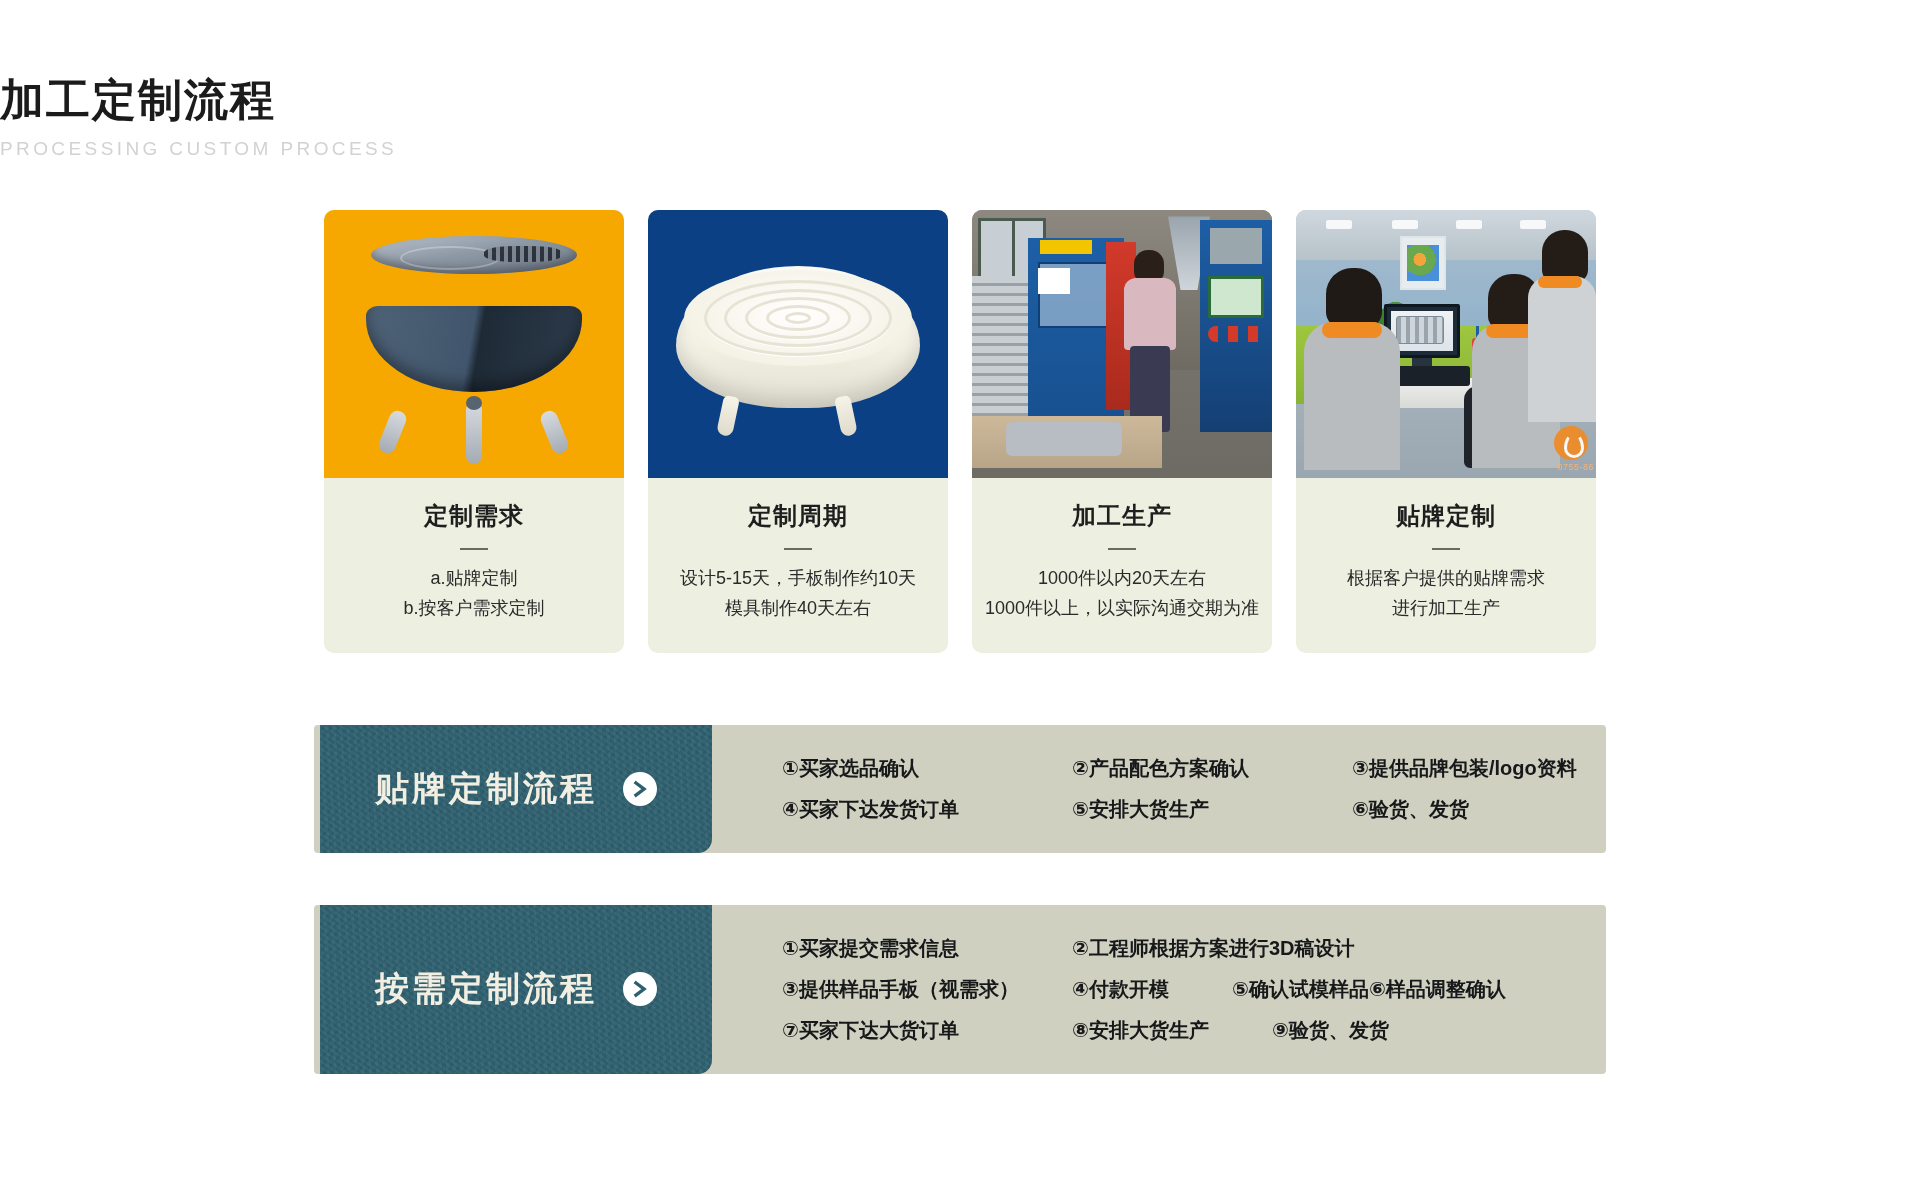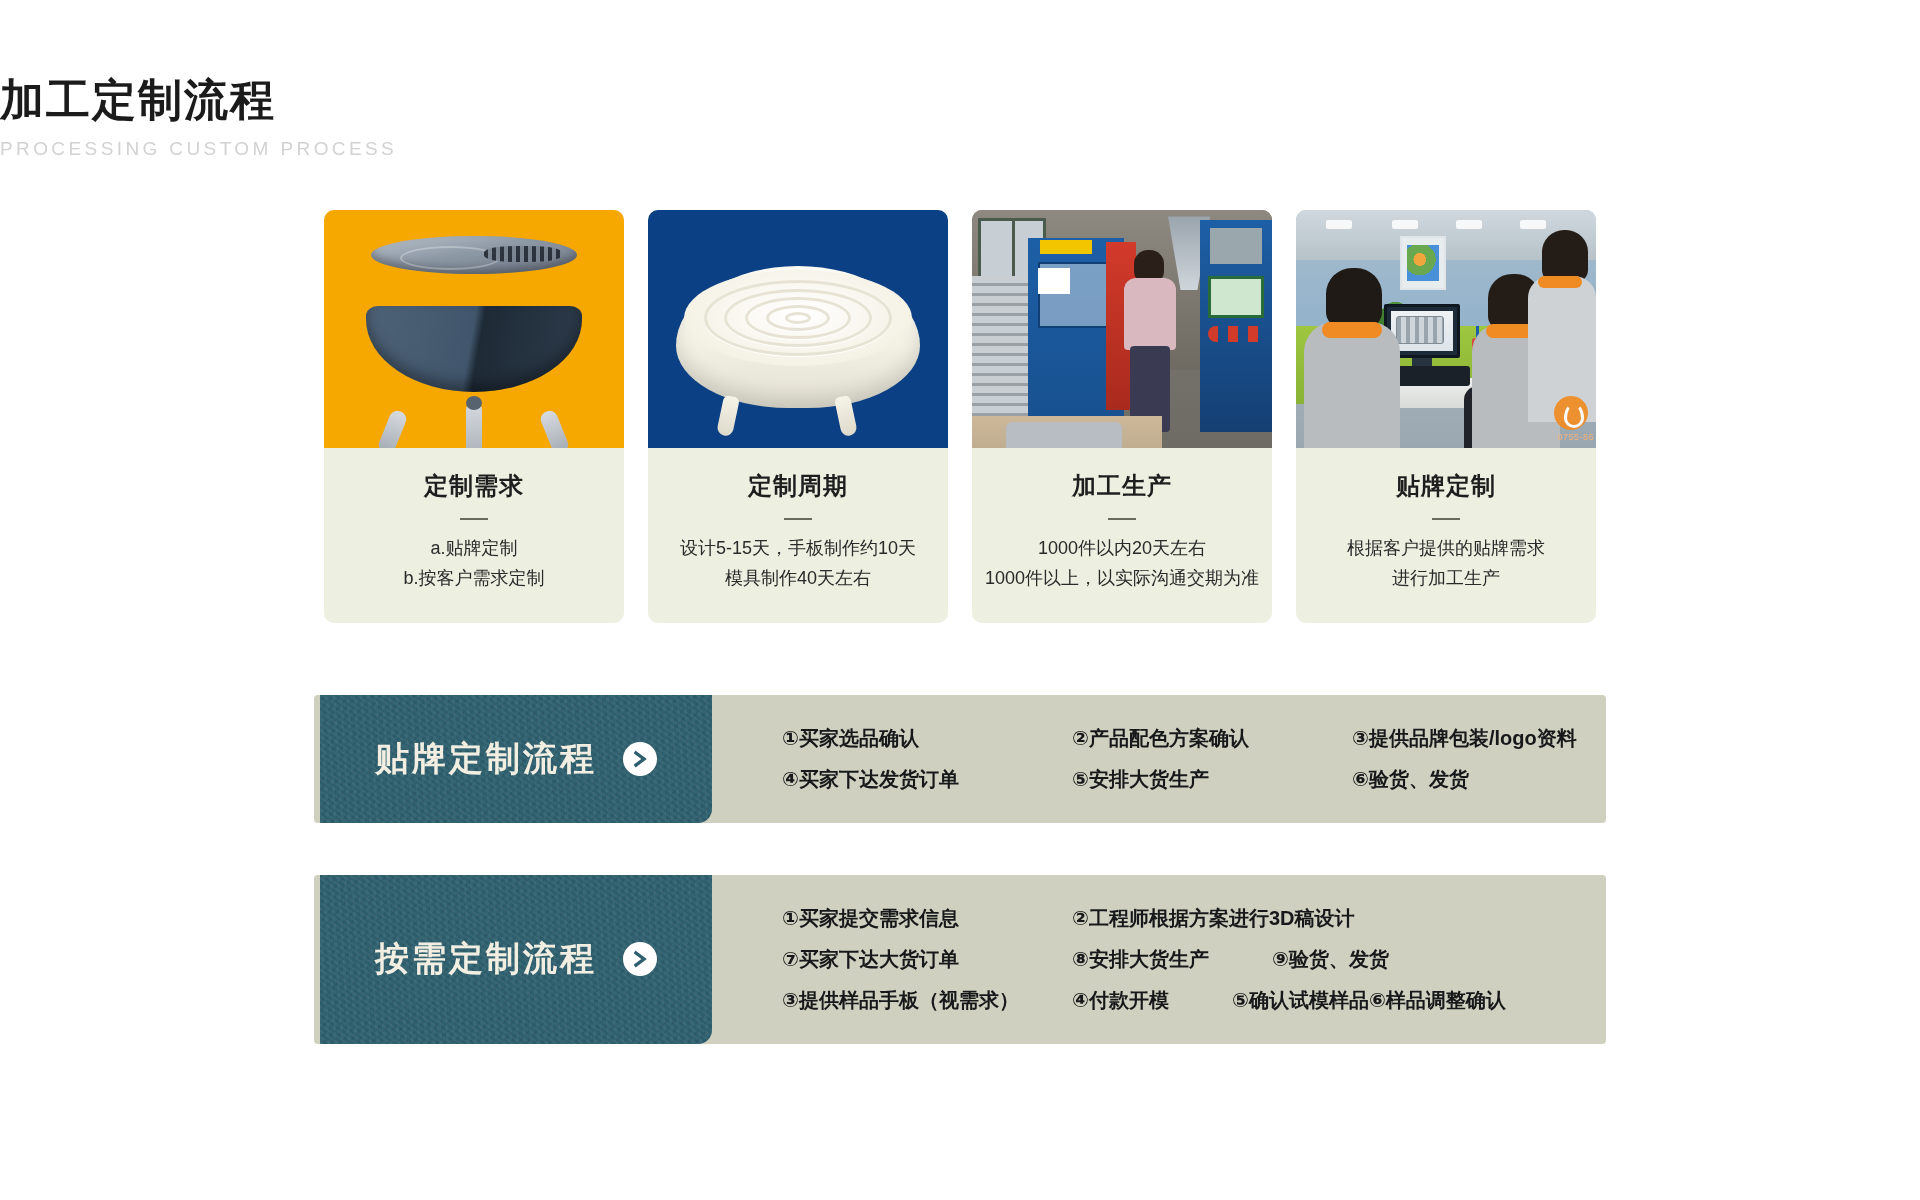--- a/index.html
+++ b/index.html
@@ -48,21 +48,21 @@
   }
   .card {
     width: 300px;
     border-radius: 10px;
     overflow: hidden;
     background: #edefe0;
     box-shadow: 0 0 0 0 rgba(0,0,0,0);
   }
   .card-media {
     width: 300px;
-    height: 238px;
+    height: 268px;
     position: relative;
     overflow: hidden;
   }
   .card-body {
     padding: 22px 10px 30px 10px;
     text-align: center;
   }
   .card-title {
     font-size: 24px;
     font-weight: bold;
@@ -482,29 +482,29 @@
           <svg width="20" height="20" viewBox="0 0 20 20" aria-hidden="true">
             <path d="M6 4 L14 10 L6 16" fill="none" stroke="#2e5f6e" stroke-width="3.4" stroke-linecap="square" stroke-linejoin="miter"></path>
           </svg>
         </span>
       </div>
       <div class="banner-steps">
         <div class="step-row r1">
           <span class="step">①买家提交需求信息</span>
           <span class="step">②工程师根据方案进行3D稿设计</span>
         </div>
-        <div class="step-row r3">
-          <span class="step">⑦买家下达大货订单</span>
-          <span class="step">⑧安排大货生产</span>
-          <span class="step">⑨验货、发货</span>
-        </div>
         <div class="step-row r2">
           <span class="step">③提供样品手板（视需求）</span>
           <span class="step">④付款开模</span>
           <span class="step">⑤确认试模样品</span>
           <span class="step">⑥样品调整确认</span>
         </div>
+        <div class="step-row r3">
+          <span class="step">⑦买家下达大货订单</span>
+          <span class="step">⑧安排大货生产</span>
+          <span class="step">⑨验货、发货</span>
+        </div>
       </div>
     </div>
 
   </div>
 
 </div>
 
 </body></html>

